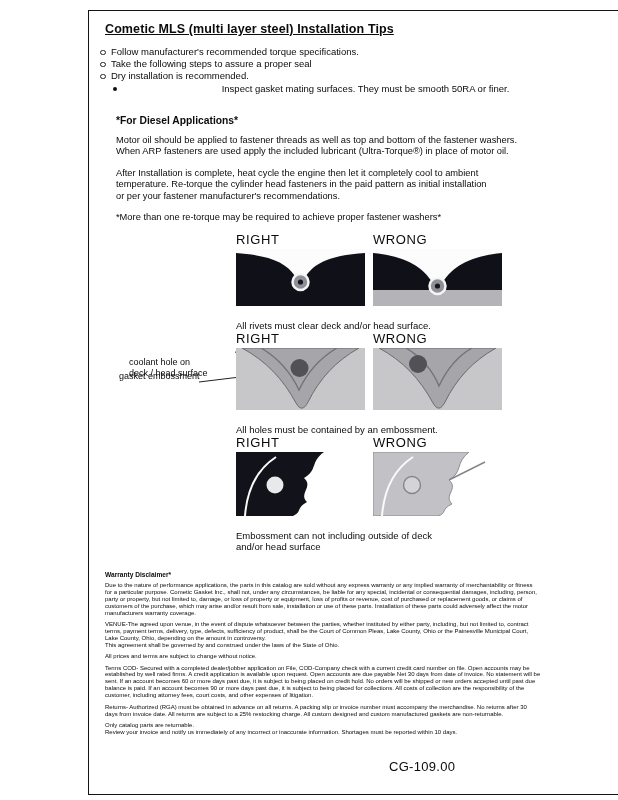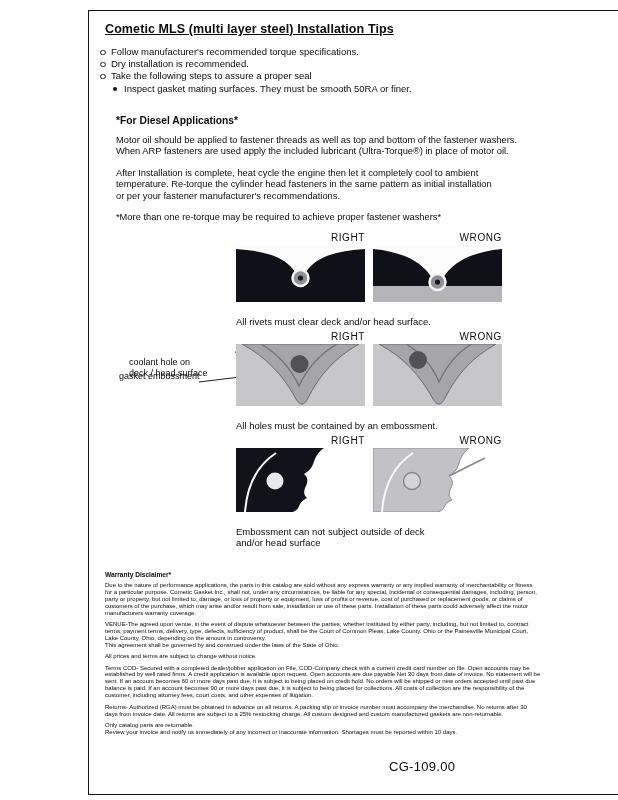--- a/index.html
+++ b/index.html
@@ -4,35 +4,35 @@
 <style>
   html,body{margin:0;padding:0;}
   body{width:618px;height:800px;background:#f6f6f4;font-family:"Liberation Sans",sans-serif;color:#0b0b0b;}
   .page{position:relative;width:618px;height:800px;background:#ffffff;overflow:hidden;}
   .frame{position:absolute;left:88px;top:10px;width:524px;height:783px;border:1.5px solid #141414;background:#ffffff;padding-left:16px;}
 
   .title{position:absolute;left:16px;top:11px;margin:0;font-size:12.5px;font-weight:bold;text-decoration:underline;letter-spacing:0.1px;}
 
   .tips{position:absolute;left:10px;top:35px;width:508px;font-size:9.5px;line-height:12.2px;}
   .tip{position:relative;padding-left:12px;}
-  .tip.sub{padding-left:25px;}
+  .tip.sub{padding-left:25px;text-align:center;}
   .o-marker{position:absolute;left:1px;top:3.5px;width:3.5px;height:3.5px;border:1px solid #222;border-radius:50%;}
   .dot-marker{position:absolute;left:14px;top:4px;width:4px;height:4px;background:#111;border-radius:50%;}
 
   .diesel{position:absolute;left:27px;top:104px;width:445px;font-size:9.3px;line-height:11.5px;}
   .diesel-heading{font-weight:bold;font-size:10.3px;margin:0 0 8px 0;}
   .diesel p{margin:0 0 10px 0;white-space:pre-line;}
   .diesel p.note{margin-bottom:0;}
 
   .diagram{position:absolute;width:266px;}
   .d1{left:147px;top:221px;}
   .d2{left:147px;top:320px;}
   .d3{left:147px;top:424px;}
   .dg-headers{display:flex;gap:8px;}
-  .dg-h{flex:0 0 129px;text-align:right;font-size:10px;letter-spacing:0.6px;}
+  .dg-h{flex:0 0 129px;text-align:left;font-size:13px;letter-spacing:0.6px;}
   .dg-panels{display:flex;gap:8px;margin-top:2px;}
   .dg-panels svg{display:block;}
   .dg-caption{margin-top:14px;font-size:9.5px;line-height:11px;white-space:pre-line;}
 
   .callout{position:absolute;font-size:9px;line-height:10.5px;white-space:pre-line;}
   .callout-coolant{left:40px;top:346px;width:104px;text-align:left;}
   .callout-emb{left:30px;top:360px;}
   .callout-lines{position:absolute;left:0;top:320px;pointer-events:none;}
 
   .warranty{position:absolute;left:16px;top:560px;width:436px;}
@@ -49,38 +49,38 @@
 
     <h1 class="title">Cometic MLS (multi layer steel) Installation Tips</h1>
 
     <div class="tips">
       <div class="tip">
         <span class="o-marker"></span>
         <span>Follow manufacturer's recommended torque specifications.</span>
       </div>
       <div class="tip">
         <span class="o-marker"></span>
-        <span>Dry installation is recommended.</span>
+        <span>Take the following steps to assure a proper seal</span>
       </div>
       <div class="tip">
         <span class="o-marker"></span>
-        <span>Take the following steps to assure a proper seal</span>
+        <span>Dry installation is recommended.</span>
       </div>
       <div class="tip sub">
         <span class="dot-marker"></span>
         <span>Inspect gasket mating surfaces.  They must be smooth 50RA or finer.</span>
       </div>
     </div>
 
     <div class="diesel">
       <div class="diesel-heading">*For Diesel Applications*</div>
       <p>Motor oil should be applied to fastener threads as well as top and bottom of the fastener washers.
 When ARP fasteners are used apply the included lubricant (Ultra-Torque®) in place of motor oil.</p>
       <p>After Installation is complete, heat cycle the engine then let it completely cool to ambient
-temperature. Re-torque the cylinder head fasteners in the same pattern as initial installation
+temperature. Re-torque the cylinder head fasteners in the paid pattern as initial installation
 or per your fastener manufacturer's recommendations.</p>
       <p class="note">*More than one re-torque may be required to achieve proper fastener washers*</p>
     </div>
 
     <div class="diagram d1">
       <div class="dg-headers">
         <span class="dg-h">RIGHT</span>
         <span class="dg-h">WRONG</span>
       </div>
       <div class="dg-panels">
@@ -144,21 +144,21 @@
           <circle cx="39" cy="33" r="8.5" fill="#e9e9eb"></circle>
         </svg>
         <svg width="129" height="64" viewBox="0 0 129 64">
           <rect width="129" height="64" fill="#ffffff"></rect>
           <path d="M0,0 H96 C82,11 90,20 76,28 C86,37 70,43 79,52 C68,57 74,61 65,64 H0 Z" fill="#c2c2c6" stroke="#8b8b8f" stroke-width="1"></path>
           <path d="M9,64 C11,38 20,18 40,5" fill="none" stroke="#fafafa" stroke-width="2"></path>
           <circle cx="39" cy="33" r="8.5" fill="#d4d4d8" stroke="#85858a" stroke-width="1.4"></circle>
           <path d="M76,28 L112,10" stroke="#85858a" stroke-width="1.4" fill="none"></path>
         </svg>
       </div>
-      <div class="dg-caption">Embossment can not subject outside of deck
+      <div class="dg-caption">Embossment can not including outside of deck
 and/or head surface</div>
     </div>
 
     <div class="warranty">
       <div class="w-heading">Warranty Disclaimer*</div>
       <p class="w-p">Due to the nature of performance applications, the parts in this catalog are sold without any express warranty or any implied warranty of merchantability or fitness for a particular purpose.  Cometic Gasket Inc., shall not, under any circumstances, be liable for any special, incidental or consequential damages, including, person, party or property, but not limited to, damage, or loss of property or equipment, loss of profits or revenue, cost of purchased or replacement goods, or claims of customers of the purchase, which may arise and/or result from sale, installation or use of these parts.  Installation of these parts could adversely affect the motor manufacturers warranty coverage.</p>
       <p class="w-p">VENUE-The agreed upon venue, in the event of dispute whatsoever between the parties, whether instituted by either party, including, but not limited to, contract terms, payment terms, delivery, type, defects, sufficiency of product, shall be the Court of Common Pleas, Lake County, Ohio or the Painesville Municipal Court, Lake County, Ohio, depending on the amount in controversy.
 This agreement shall be governed by and construed under the laws of the State of Ohio.</p>
       <p class="w-p">All prices and terms are subject to change without notice.</p>
       <p class="w-p">Terms COD- Secured with a completed dealer/jobber application on File, COD-Company check with a current credit card number on file.  Open accounts may be established by well rated firms.  A credit application is available upon request.  Open accounts are due payable Net 30 days from date of invoice.  No statement will be sent.  If an account becomes 60 or more days past due, it is subject to being placed on credit hold.  No orders will be shipped or new orders accepted until past due balance is paid.  If an account becomes 90 or more days past due, it is subject to being placed for collections.  All costs of collection are the responsibility of the customer, including attorney fees, court costs, and other expenses of litigation.</p>

